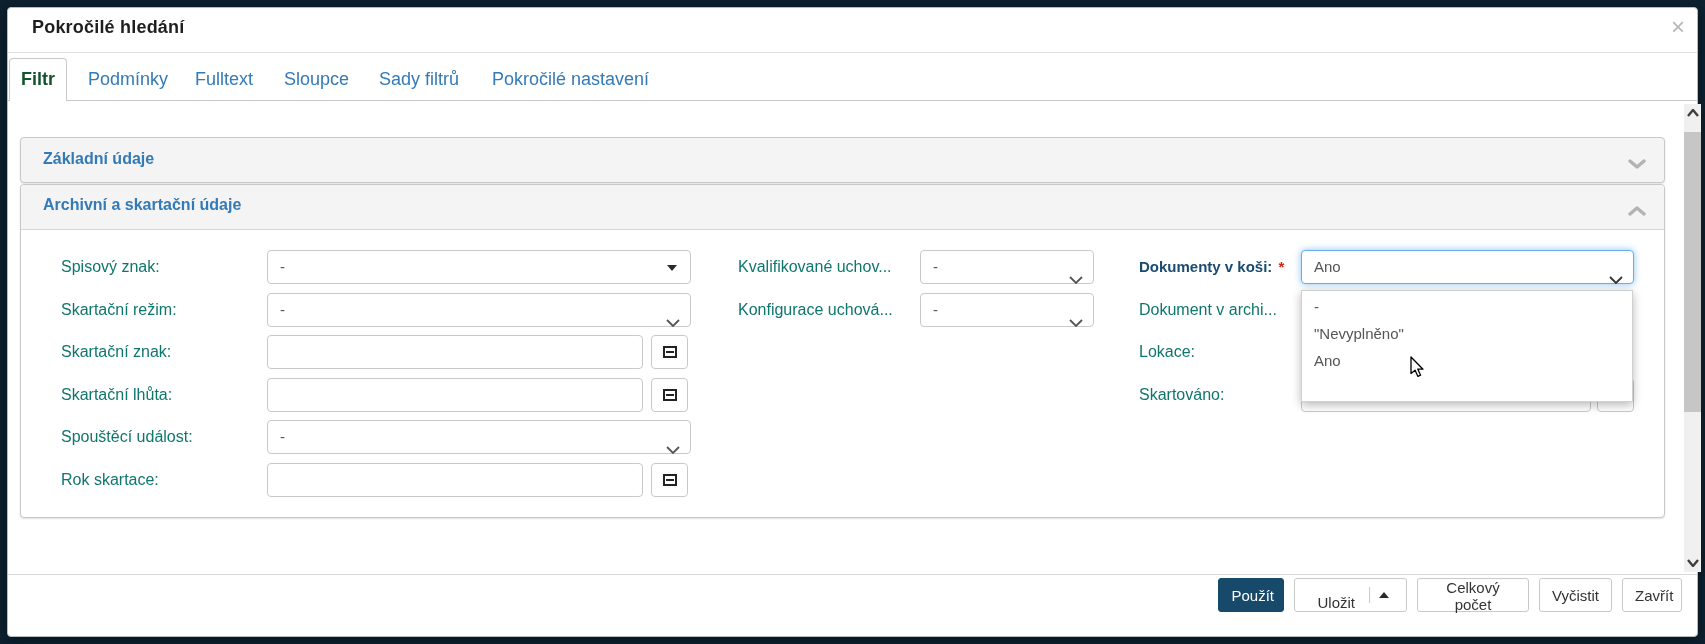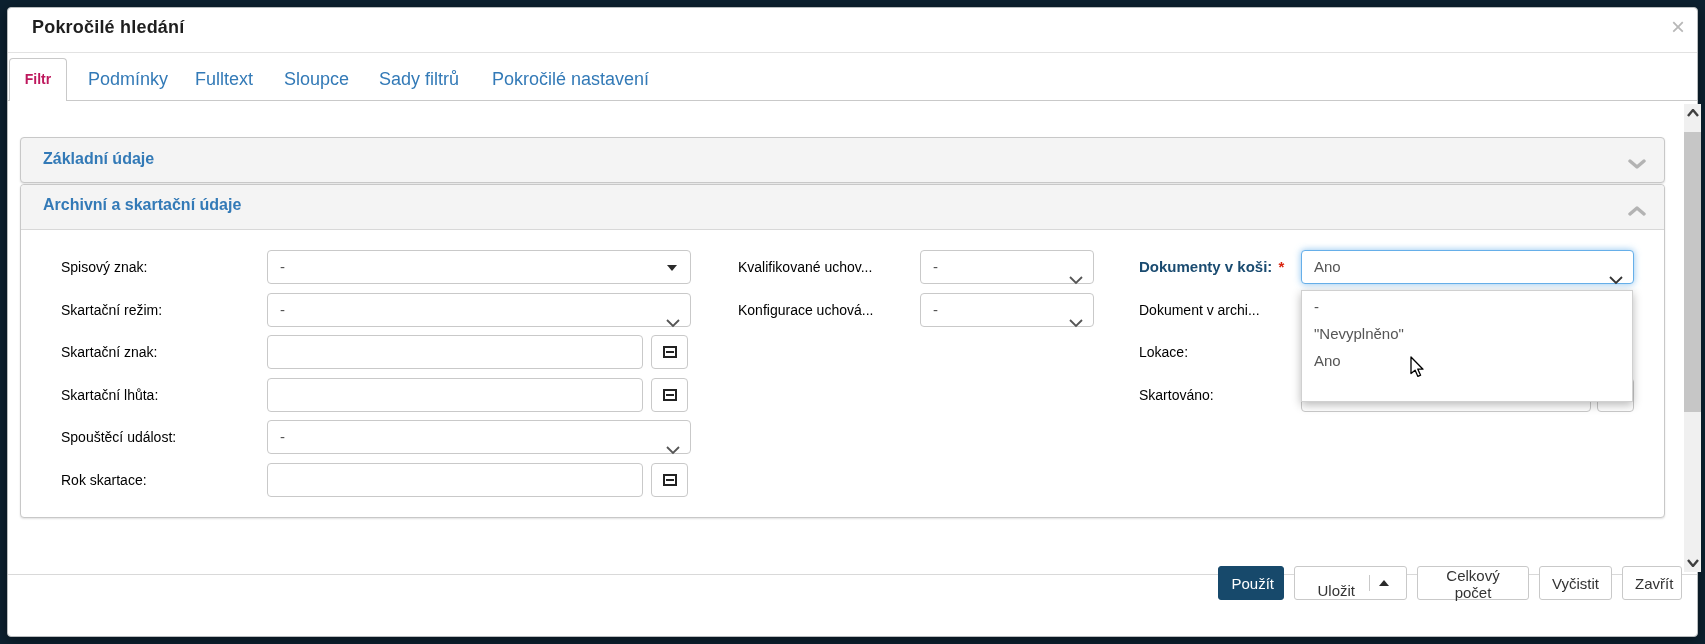--- a/index.html
+++ b/index.html
@@ -10,29 +10,29 @@
          border:1px solid #b9bcbe;border-radius:4px;box-shadow:0 3px 14px rgba(0,0,0,.45);box-sizing:border-box;}
   
   .dlg-title{left:24px;top:9px;font-size:18px;font-weight:700;color:#1f1f1f;letter-spacing:.2px;}
   .close-btn{left:1655px;top:4px;width:30px;height:30px;border:none;background:transparent;
              color:#b8b8b8;font-size:24px;line-height:30px;text-align:center;cursor:pointer;padding:0;}
   .hdr-border{left:0;top:44px;width:1689px;height:1px;background:#e2e2e2;}
   
   .tabbar-border{left:0;top:92px;width:1689px;height:1px;background:#c9c9c9;z-index:1;}
   .tab-active{left:1px;top:50px;width:58px;height:43px;background:#fff;border:1px solid #c9c9c9;border-bottom:none;
               border-radius:4px 4px 0 0;z-index:2;box-sizing:border-box;
-              font-size:14px;font-weight:700;color:#be185d;text-align:center;line-height:41px;cursor:pointer;}
+              font-size:18px;font-weight:700;color:#14532d;text-align:center;line-height:41px;cursor:pointer;}
   .tab-link{top:50px;height:43px;line-height:43px;font-size:18px;color:#337ab7;cursor:pointer;white-space:nowrap;}
   
   .section{left:12px;width:1645px;background:#f4f4f4;border:1px solid #c8c8c8;border-radius:4px;
            box-shadow:0 1px 2px rgba(0,0,0,.12);box-sizing:border-box;}
   .section-title{font-size:16px;font-weight:700;color:#337ab7;}
   .chev{position:absolute;right:18px;}
   
-  .flabel{font-size:14px;color:#000000;line-height:34px;white-space:nowrap;}
+  .flabel{font-size:16px;color:#0f766e;line-height:34px;white-space:nowrap;}
   .flabel-req{font-size:15px;font-weight:700;color:#1a4b70;line-height:34px;white-space:nowrap;}
   .req-star{color:#d9230f;font-weight:700;margin-left:6px;}
   .field{height:34px;background:#fff;border:1px solid #c9c9c9;border-radius:4px;box-sizing:border-box;
          font-size:15px;color:#555;line-height:32px;padding-left:12px;cursor:pointer;}
   .field .caret-tri{position:absolute;right:13px;top:14px;width:0;height:0;
          border-left:5px solid transparent;border-right:5px solid transparent;border-top:6px solid #2b2b2b;}
   .field .sel-chev{position:absolute;right:10px;top:13px;}
   .txt-input{height:34px;background:#fff;border:1px solid #c9c9c9;border-radius:4px;box-sizing:border-box;
              font-size:15px;color:#333;padding:0 10px;}
   .interval-btn{height:34px;background:#fff;border:1px solid #c9c9c9;border-radius:4px;box-sizing:border-box;
@@ -179,21 +179,21 @@
     </div>
 
     <div class="abs dd-panel">
       <div class="dd-opt">-</div>
       <div class="dd-opt">"Nevyplněno"</div>
       <div class="dd-opt">Ano</div>
     </div>
 
 
     <div class="abs footer-border"></div>
-    <div class="abs" style="top:558px;right:15px;display:flex;gap:10px;">
+    <div class="abs" style="top:570px;right:15px;display:flex;gap:10px;">
       <button class="btn btn-primary" style="width:66px;">Použít</button>
       <div class="btn split">
         <span class="main">Uložit</span>
         <span class="arrow">
             <span class="caret-up"></span>
           </span>
       </div>
       <button class="btn" style="width:112px;">Celkový počet</button>
       <button class="btn" style="width:73px;">Vyčistit</button>
       <button class="btn" style="width:60px;">Zavřít</button>

